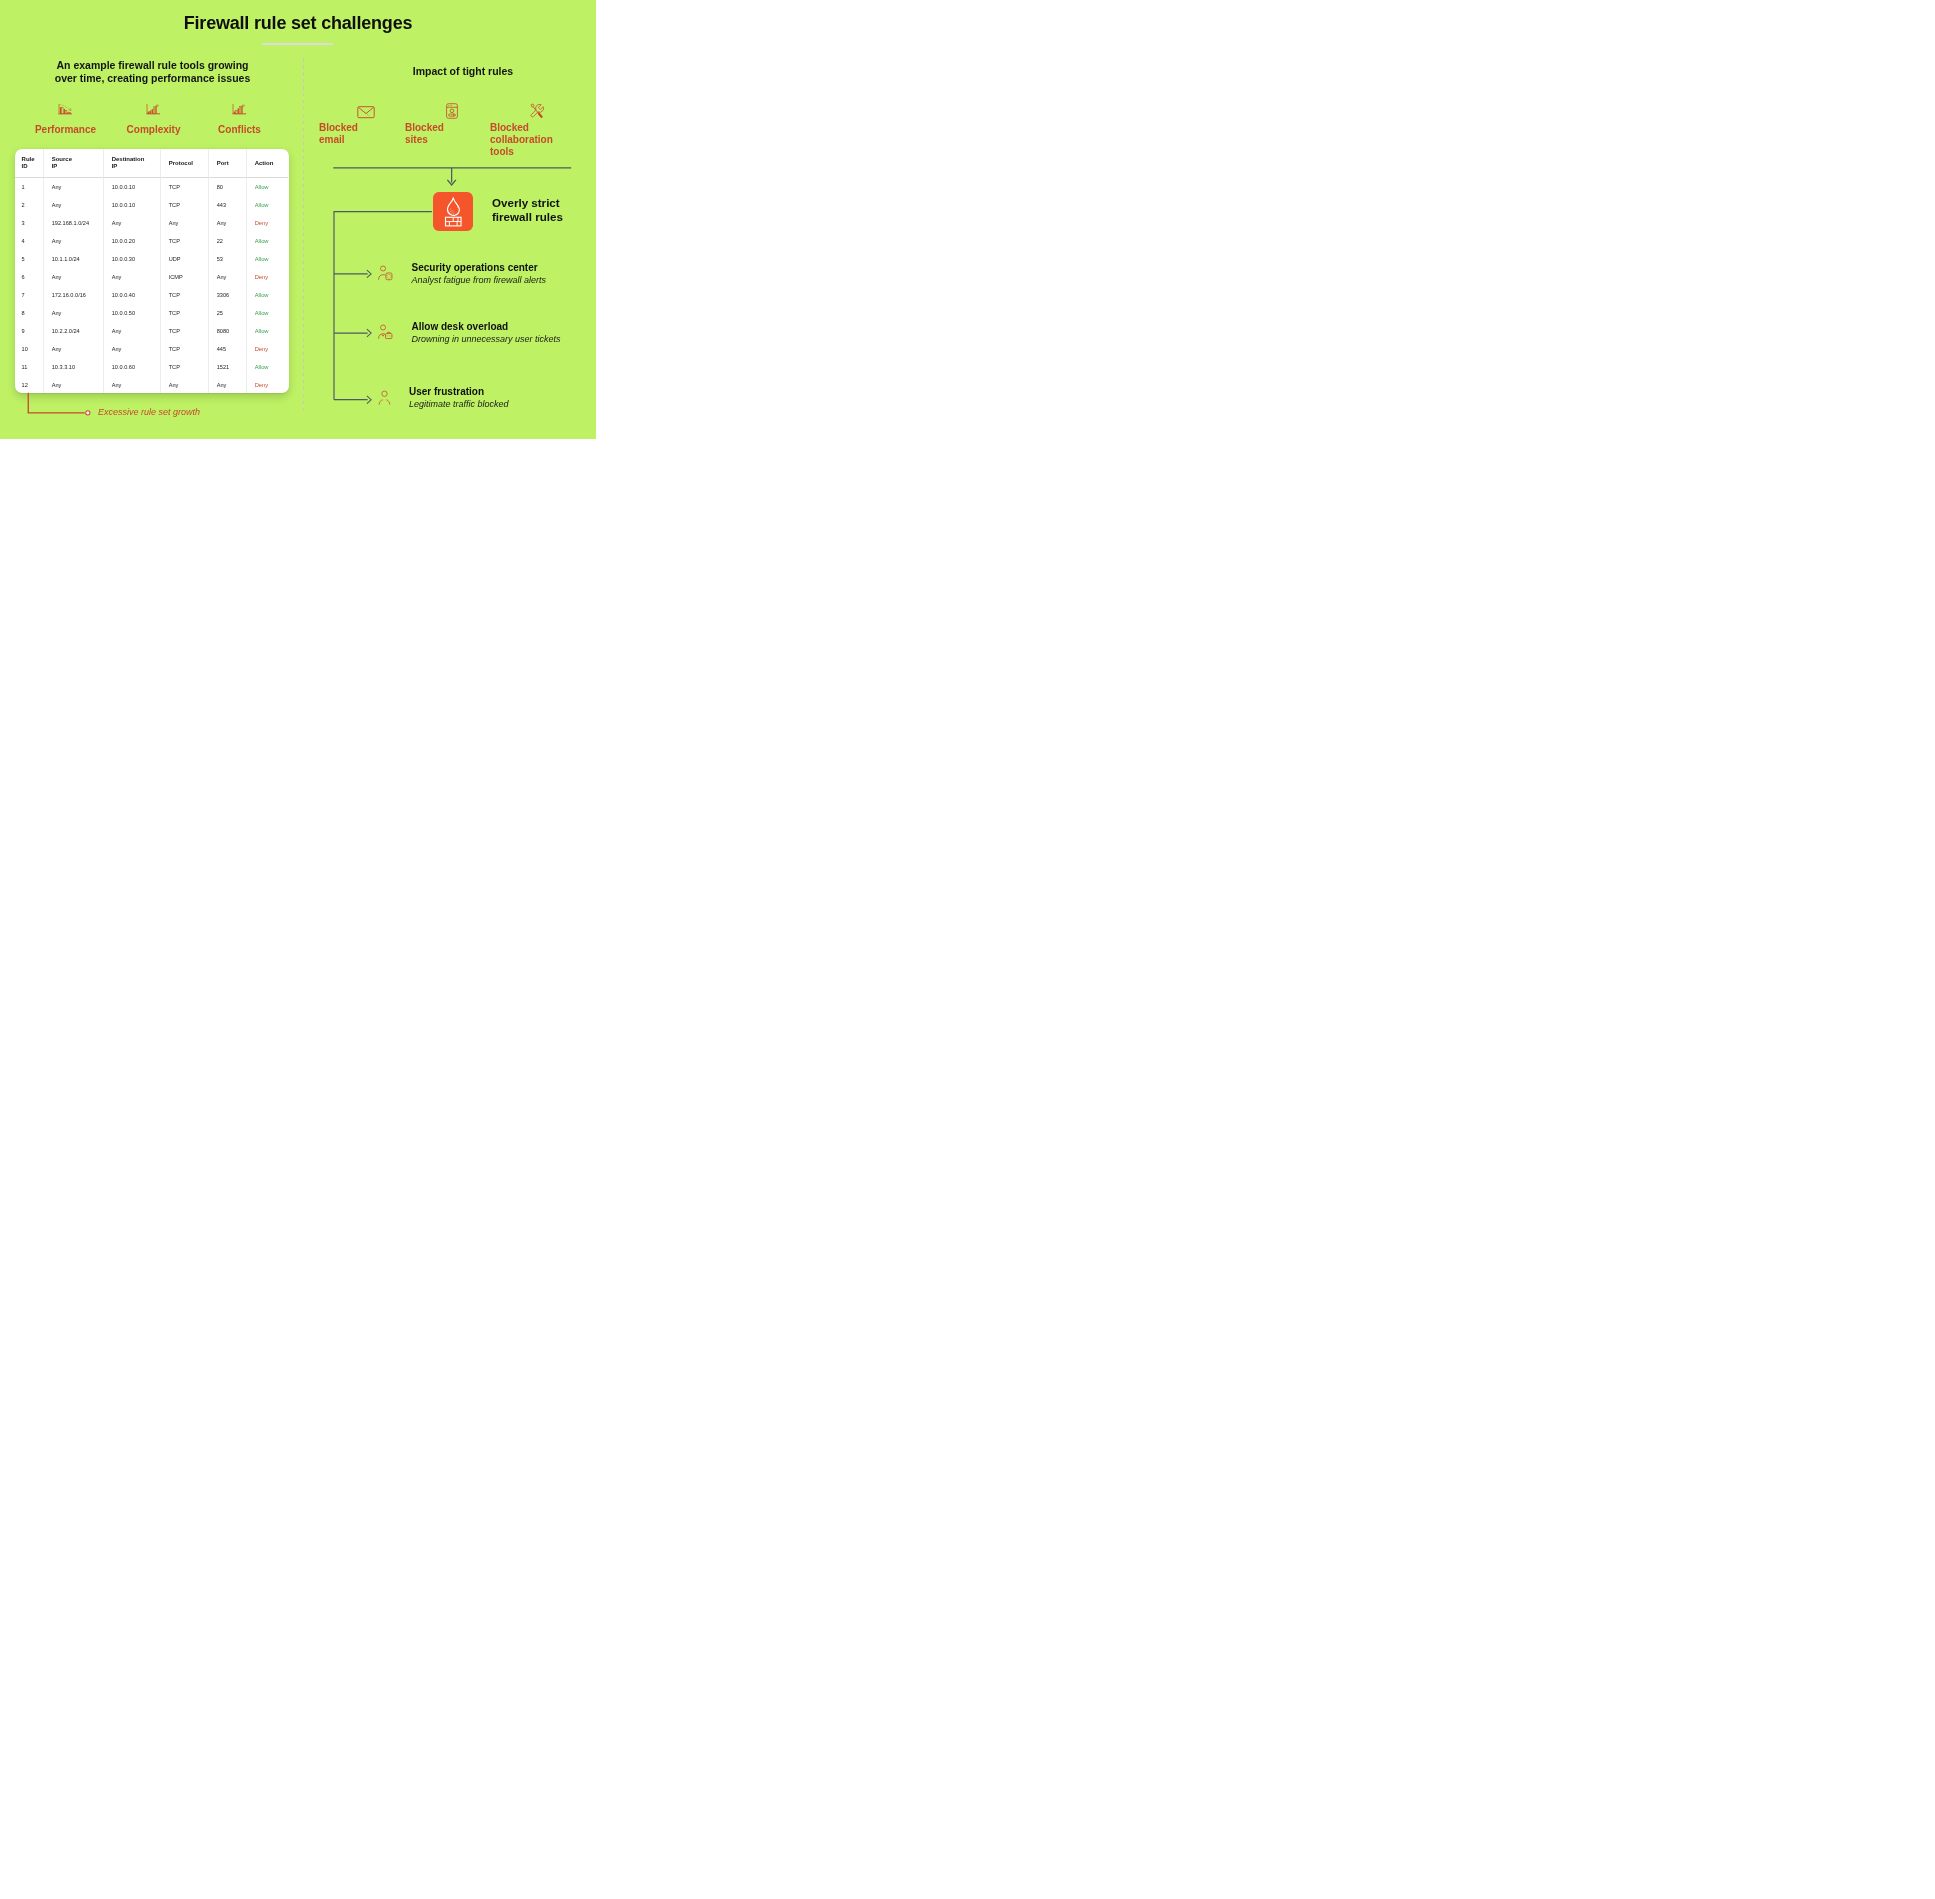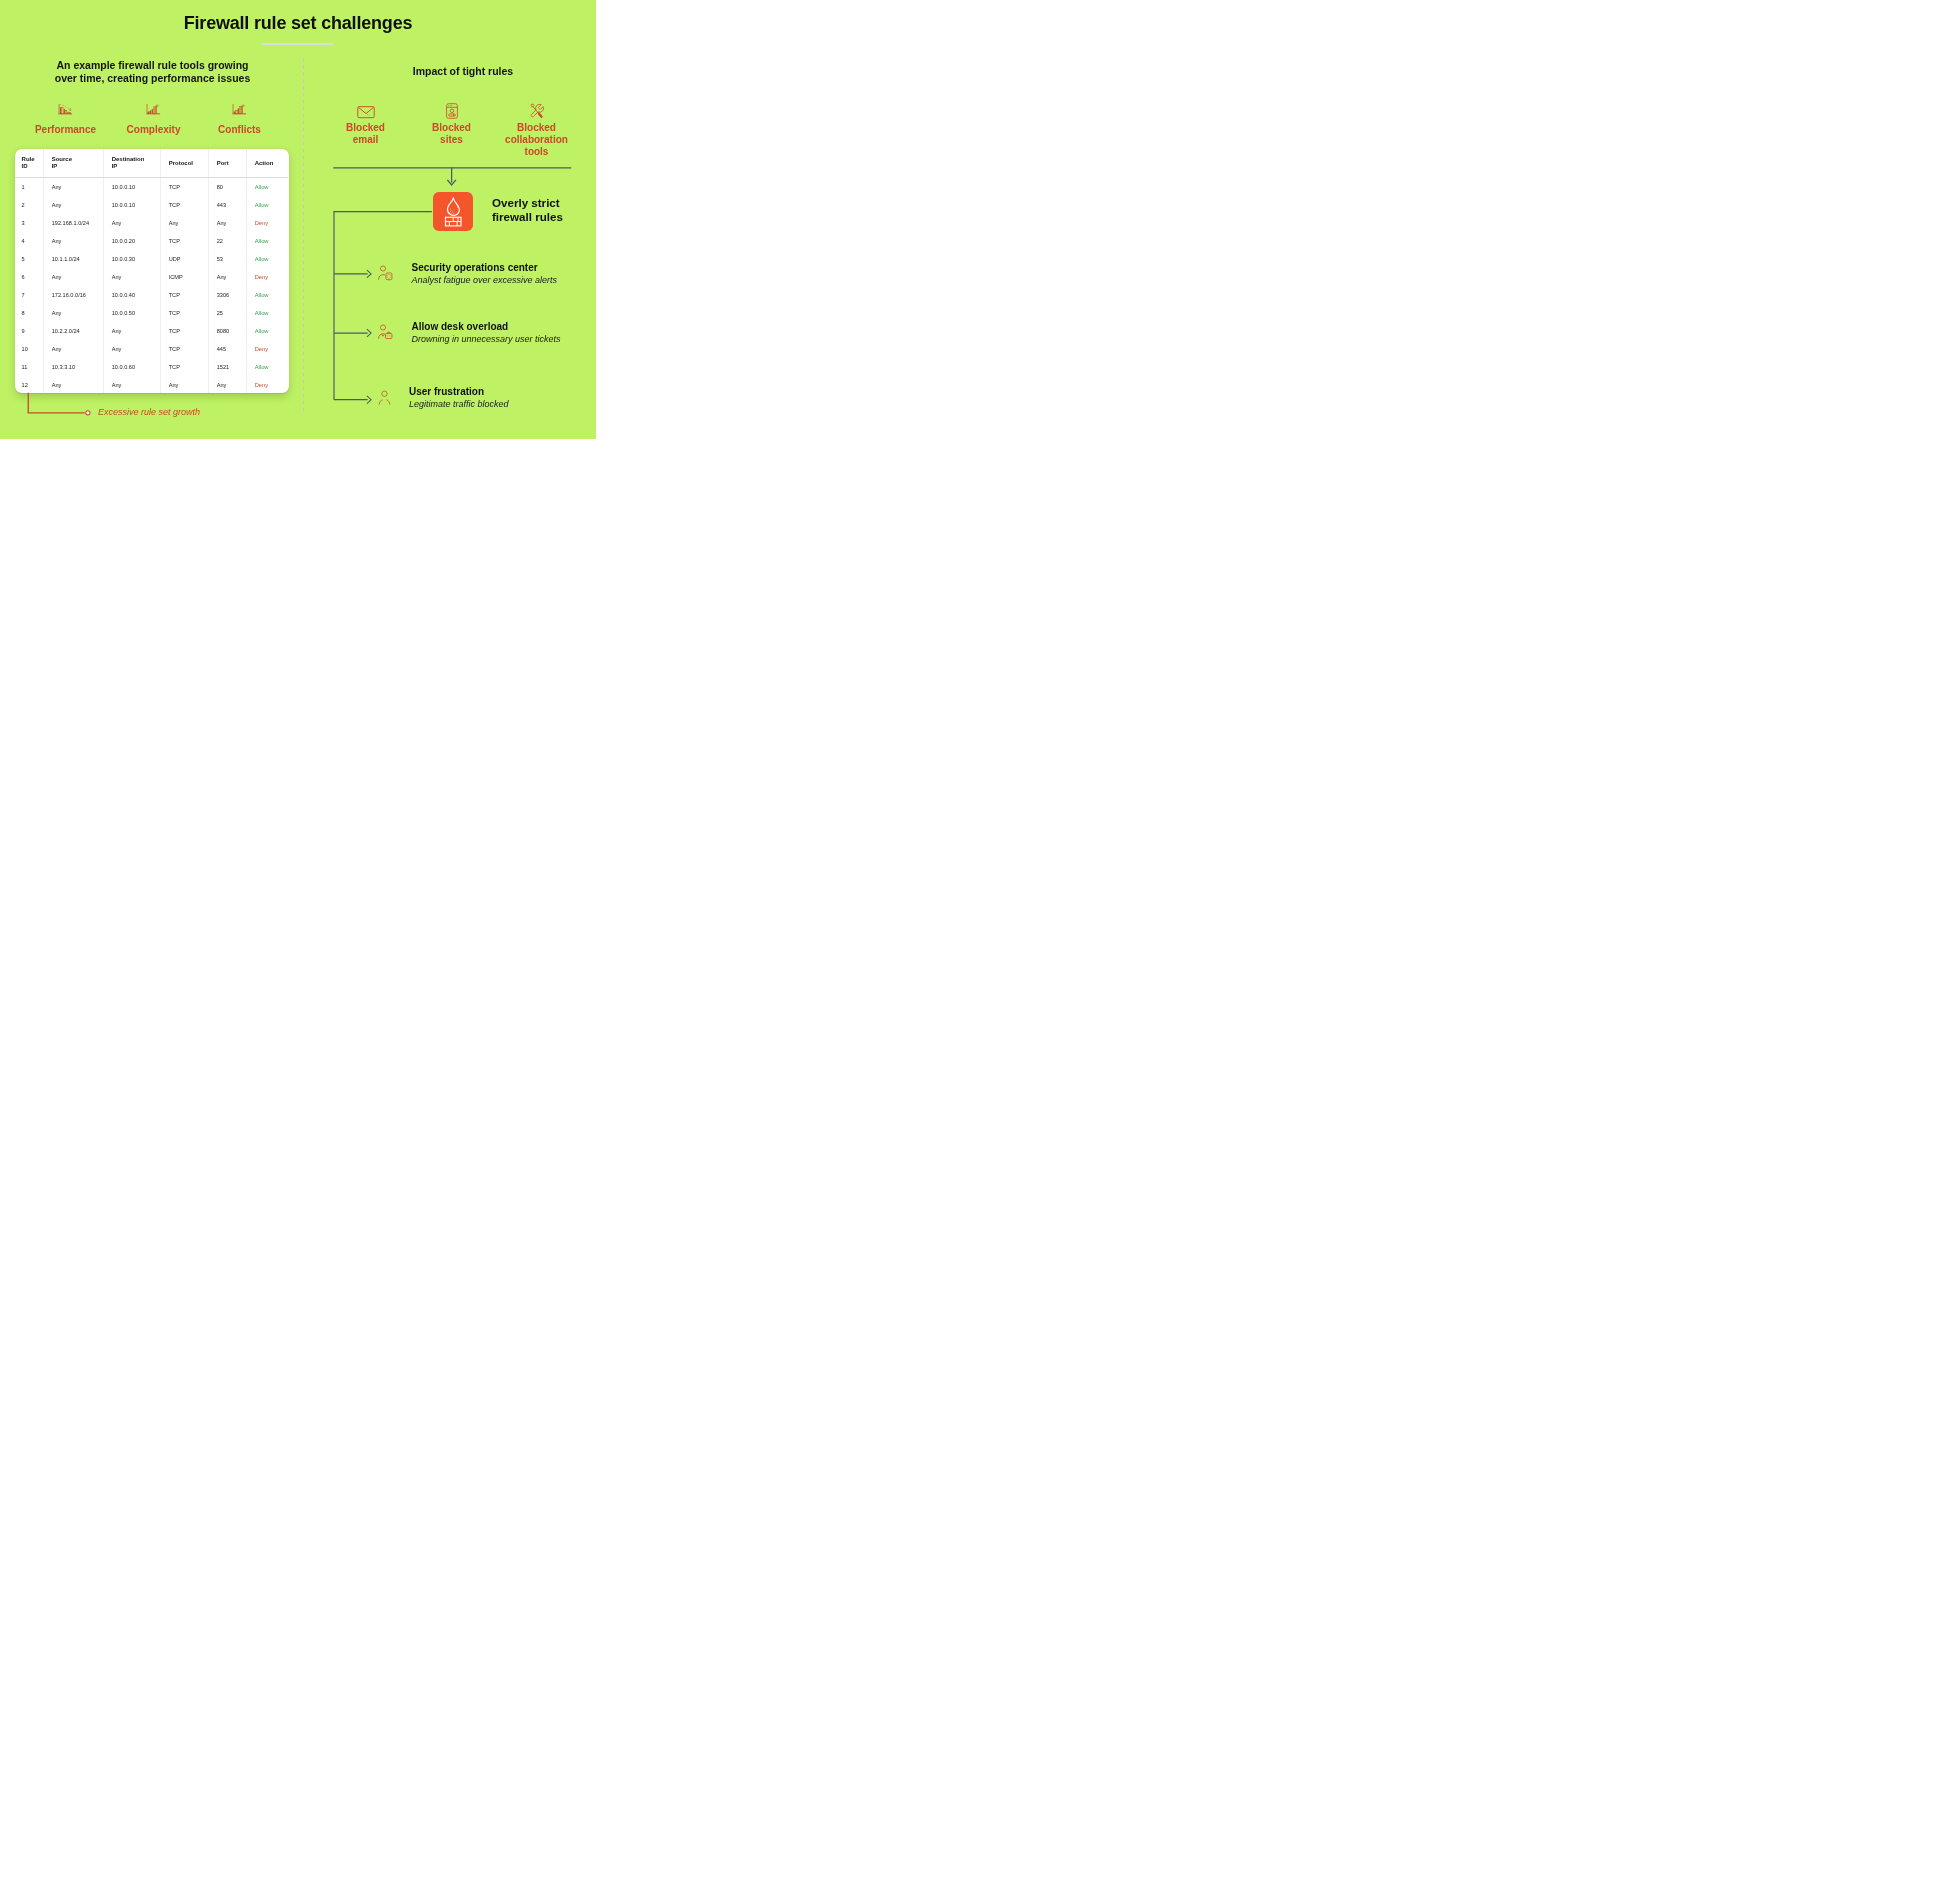--- a/index.html
+++ b/index.html
@@ -40,21 +40,21 @@
   .col-last{border-right:none;}
   .cell-action{font-size:5.8px;font-weight:500;}
   .action-allow{color:#3FA052;} .action-deny{color:#C8502E;}
   .th-lines span{display:block;}
 
   
   .callout-text{position:absolute;left:98px;top:407px;font-size:9px;font-style:italic;
                 font-weight:500;color:#C74A2B;}
 
   
-  .blocked{position:absolute;top:100px;width:93px;text-align:center;}
+  .blocked{position:absolute;top:100px;width:93px;}
   .blocked .icon-wrap{height:18.6px;display:flex;align-items:flex-end;justify-content:center;margin-bottom:3.5px;}
   .blocked-label span{display:block;font-size:10px;line-height:12px;font-weight:600;color:#C74A2B;}
   .blocked-email{left:319px;} .blocked-sites{left:405px;} .blocked-tools{left:490px;}
 
   
   .firewall-box{position:absolute;left:433px;top:192px;width:40px;height:39px;border-radius:5.8px;
                 background:#F4552B;display:flex;align-items:center;justify-content:center;}
   .cause-title{position:absolute;left:492px;top:196px;width:97px;
                font-size:11.6px;line-height:14.3px;font-weight:800;color:#111;}
 
@@ -343,21 +343,21 @@
     <div class="impact-icon">
       <svg width="15.5" height="16.3" viewBox="0 0 40 42" fill="none" stroke="#C74A2B" stroke-width="2">
         <circle cx="13" cy="9" r="6.5"></circle>
         <path d="M1.5,38 c0,-8.5 5,-13 11.5,-13 c2.3,0 4.3,0.5 6,1.5"></path>
         <rect x="20.5" y="20.5" width="15.5" height="17.5" rx="3.5"></rect>
         <path d="M28.2,24 l4.8,1.7 v3.4 c0,3.3 -1.9,5.4 -4.8,6.4 c-2.9,-1 -4.8,-3.1 -4.8,-6.4 v-3.4 z" stroke-width="1.5" stroke-dasharray="1.6 1.6"></path>
       </svg>
     </div>
     <div>
       <div class="impact-title">Security operations center</div>
-      <div class="impact-desc">Analyst fatigue over excessive alerts</div>
+      <div class="impact-desc">Analyst fatigue from firewall alerts</div>
     </div>
   </div>
 
   <div class="impact impact-helpdesk">
     <div class="impact-icon">
       <svg width="15.5" height="16.3" viewBox="0 0 40 42" fill="none" stroke="#C74A2B" stroke-width="2">
         <circle cx="13" cy="9" r="6.5"></circle>
         <path d="M1.5,38 c0,-8.5 5,-13 11.5,-13 c1.6,0 3.1,0.25 4.5,0.75"></path>
         <path d="M9.5,26.5 l3.5,5 3.5,-5"></path>
         <rect x="19.5" y="24.5" width="16.5" height="13" rx="2"></rect>

